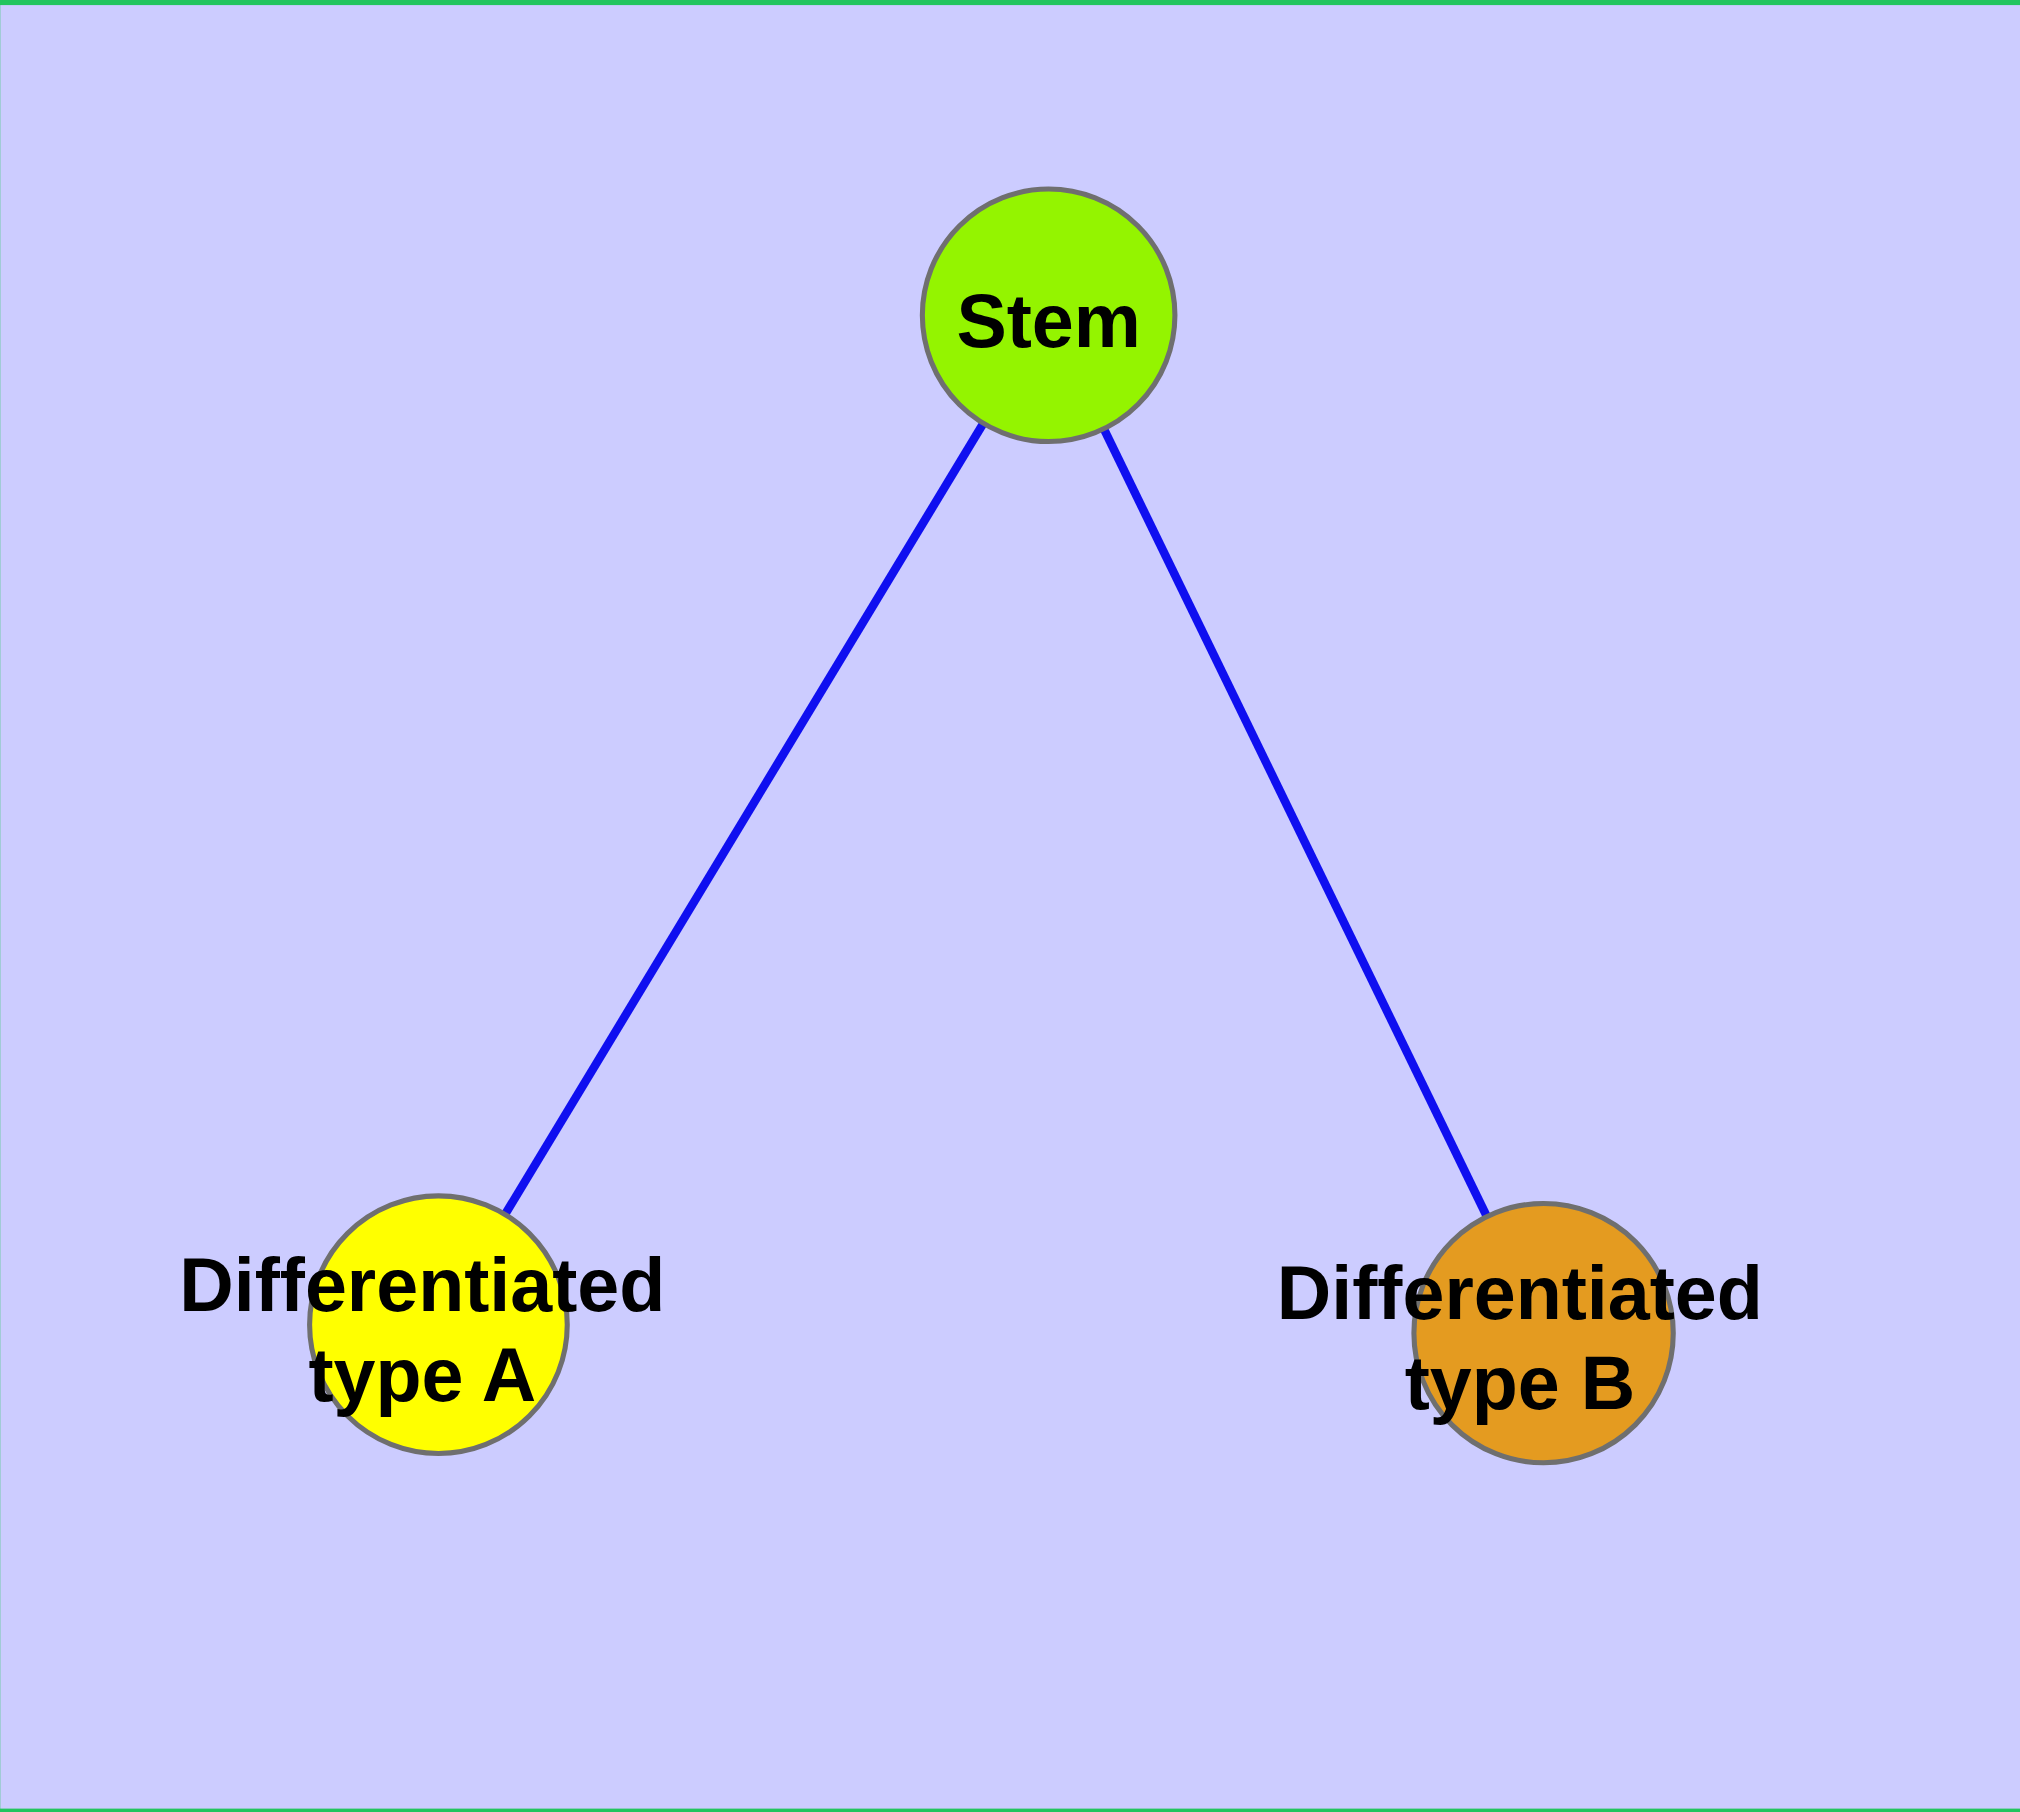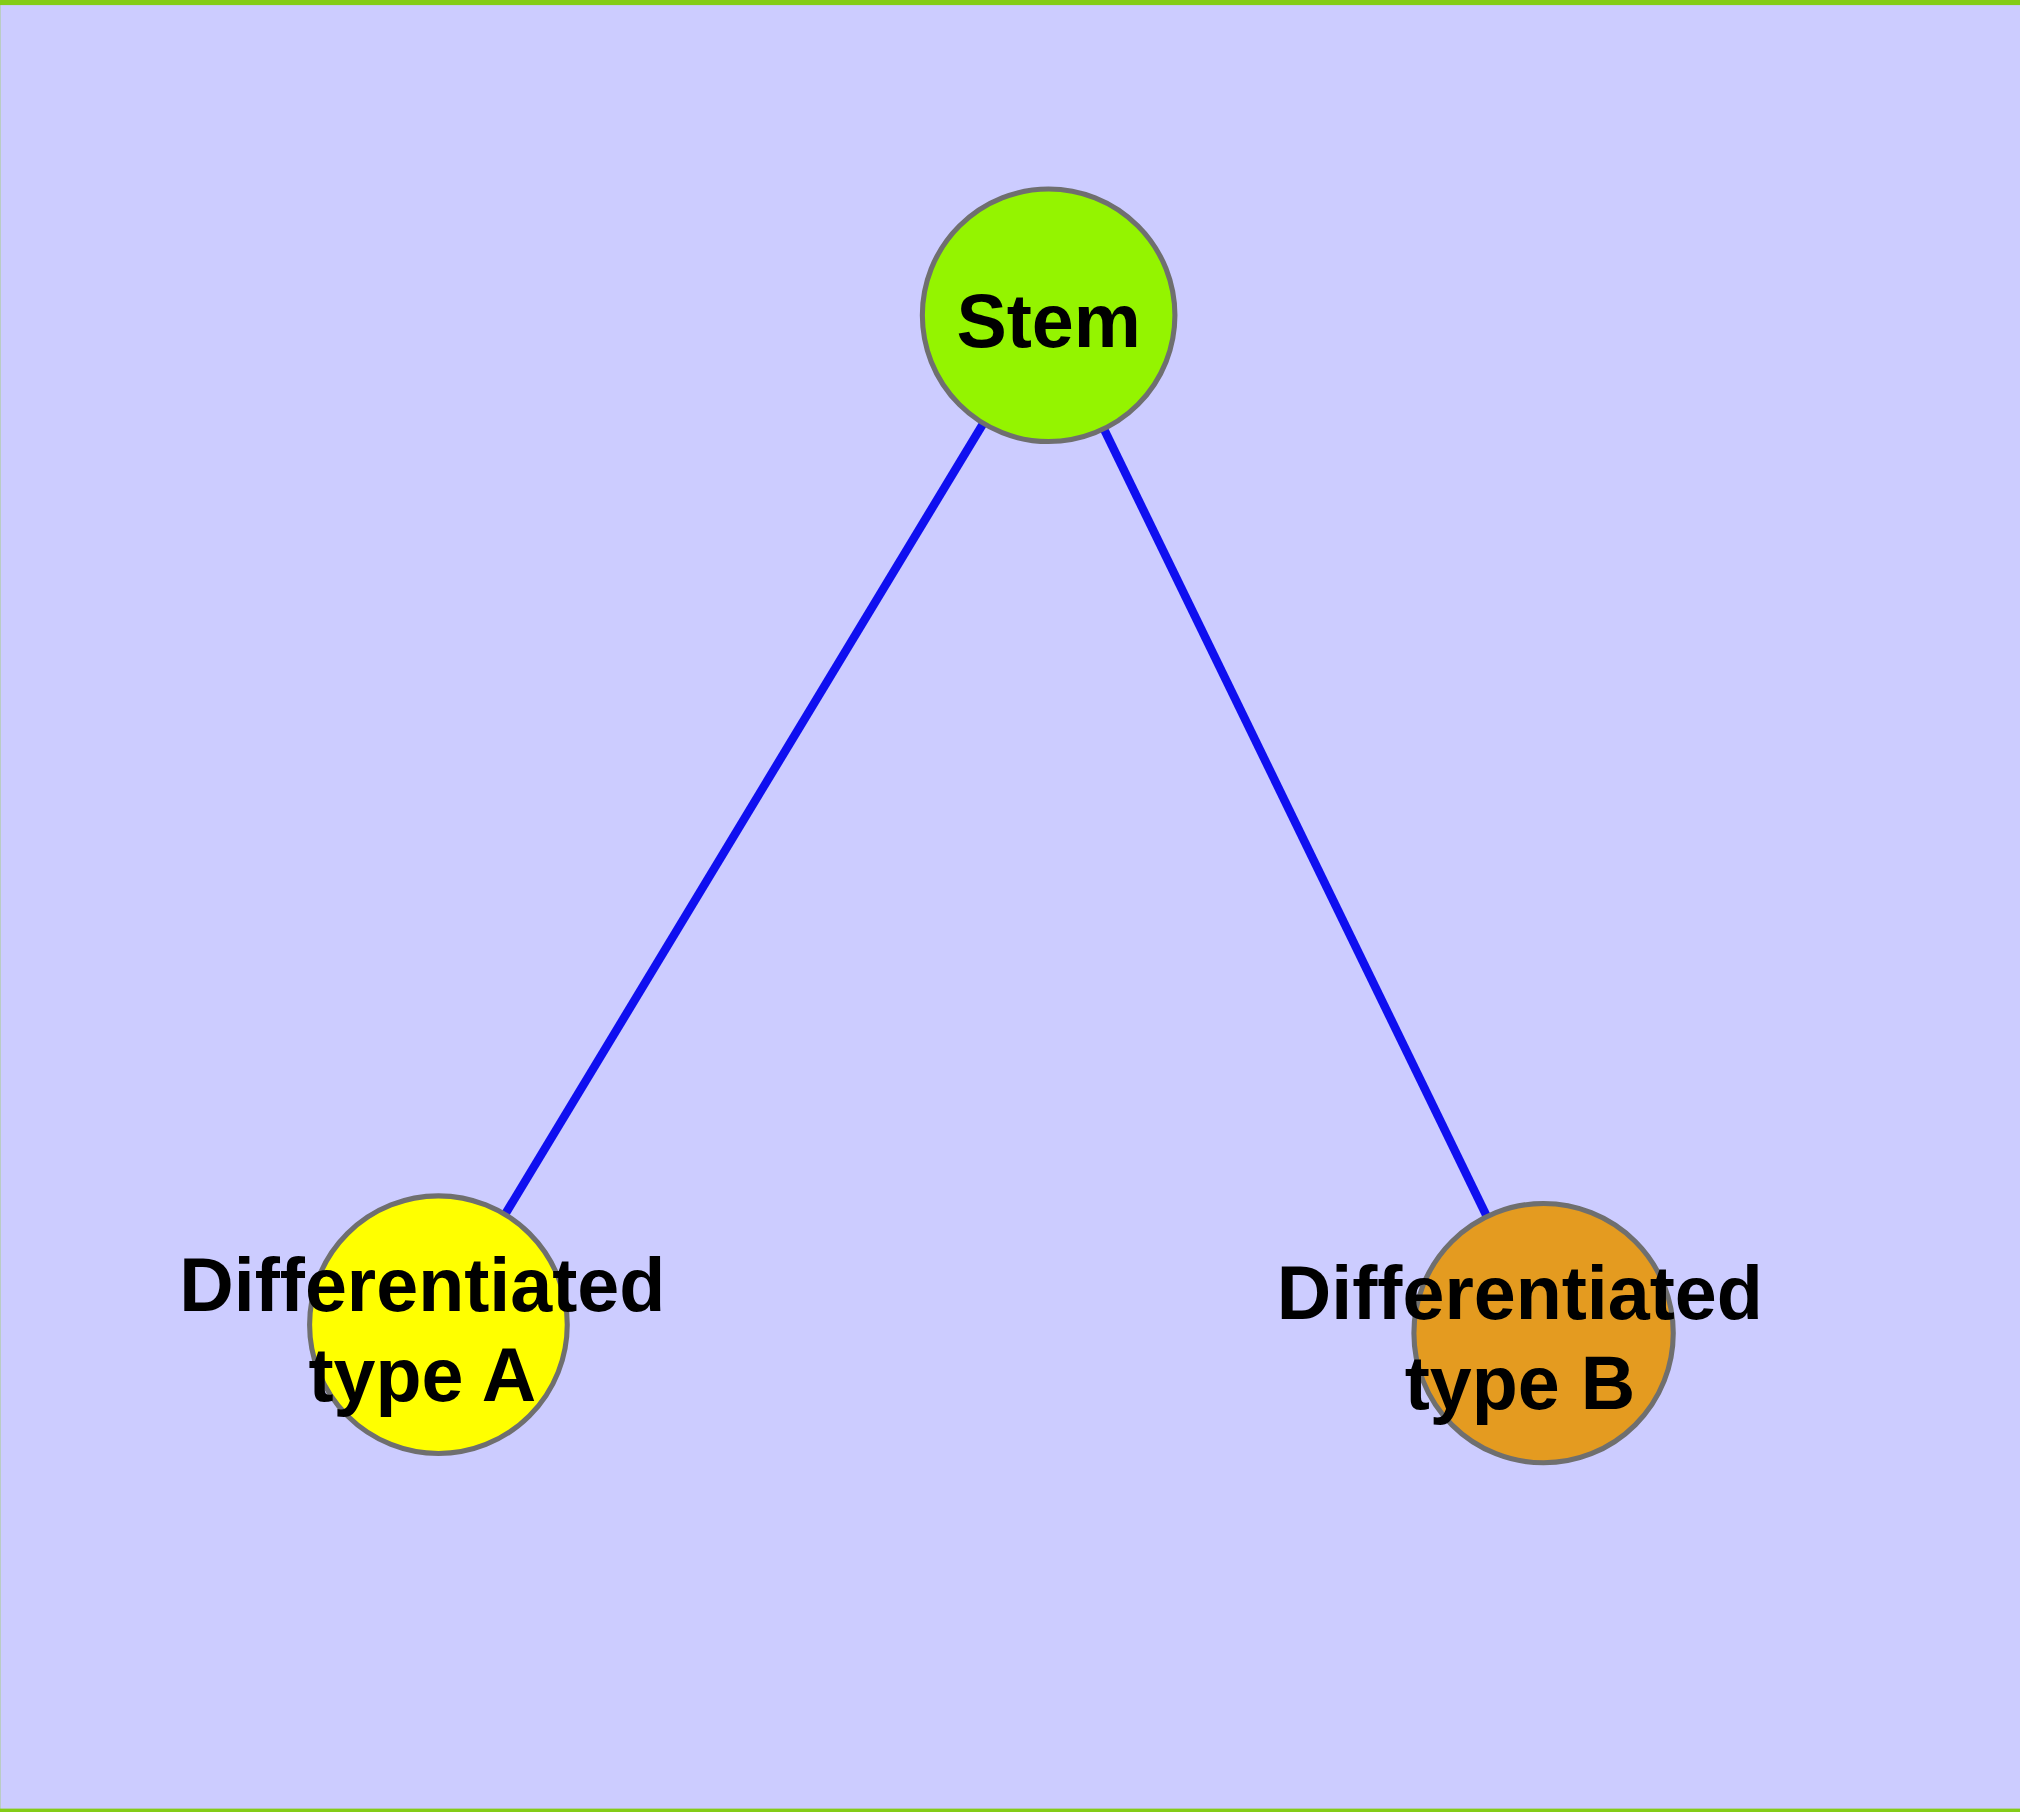--- a/index.html
+++ b/index.html
@@ -7,21 +7,21 @@
     padding: 0;
   }
   body {
     background: #ffffff;
     font-family: "Liberation Sans", "DejaVu Sans", sans-serif;
   }
   .stage {
     position: relative;
     width: 2021px;
     height: 1812px;
-    background: #84cc16;
+    background: #22c55e;
     overflow: hidden;
   }
   .stage svg {
     display: block;
     width: 100%;
     height: 100%;
   }
   svg text {
     font-family: "Liberation Sans", "DejaVu Sans", sans-serif;
     font-weight: 700;

